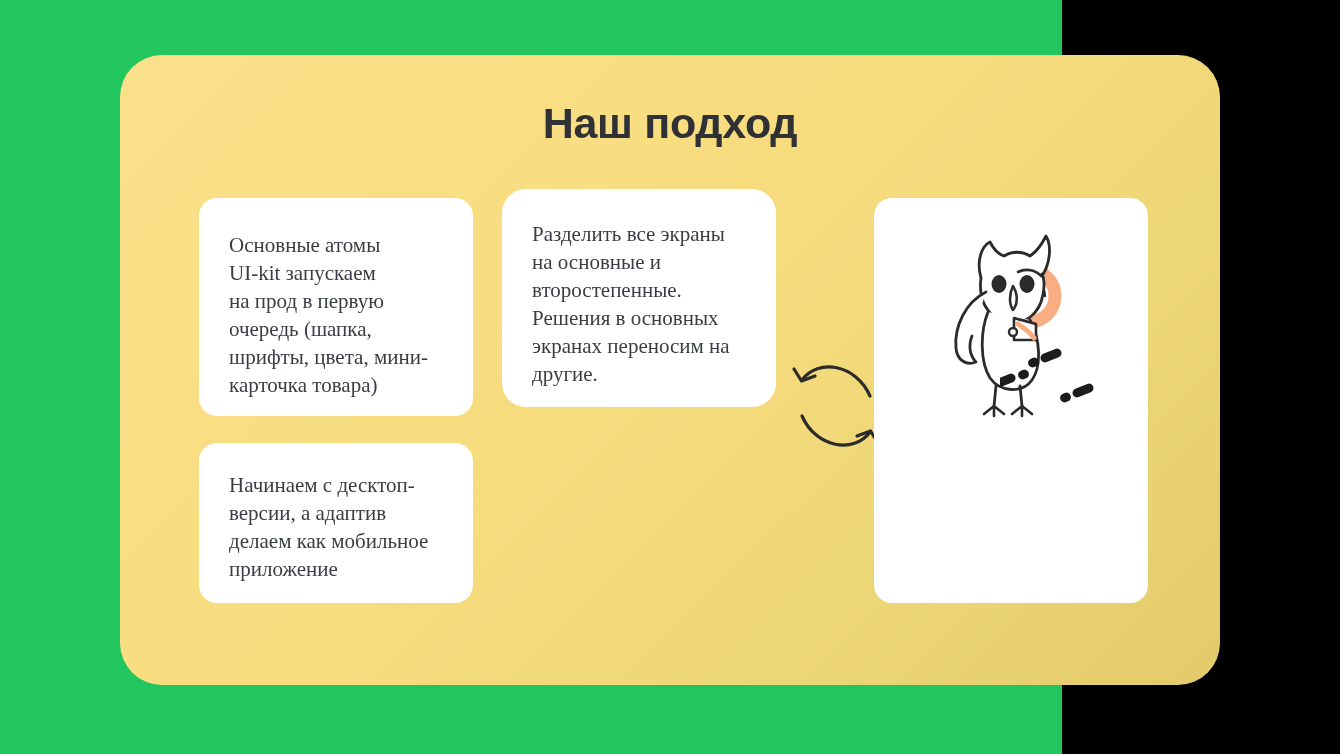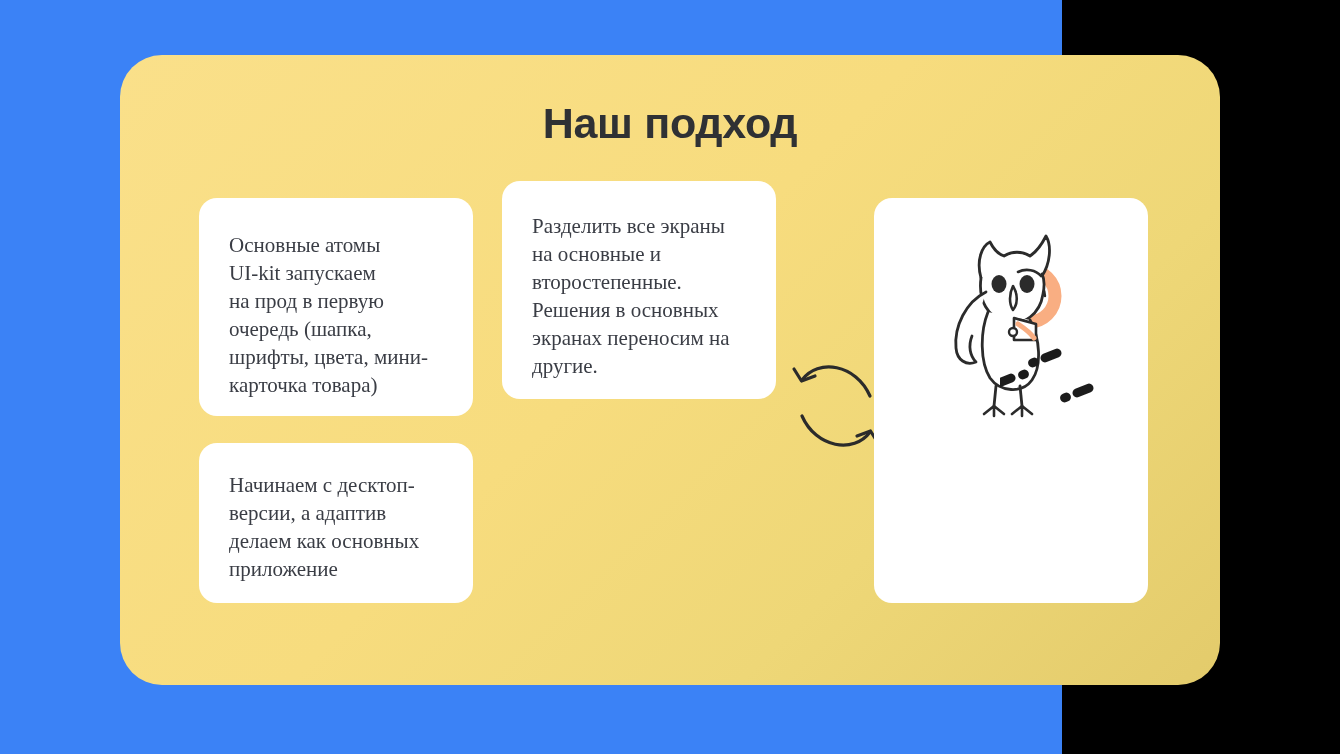--- a/index.html
+++ b/index.html
@@ -11,21 +11,21 @@
     width: 1340px;
     height: 754px;
     overflow: hidden;
     font-family: "Liberation Serif", "DejaVu Serif", serif;
   }
 
   .stage {
     position: relative;
     width: 1062px;
     height: 754px;
-    background: #3b82f6;
+    background: #22c55e;
   }
 
   
   .panel {
     position: absolute;
     left: 120px;
     top: 55px;
     width: 1100px;
     height: 630px;
     border-radius: 42px;
@@ -57,21 +57,21 @@
   .card-text {
     font-family: "Liberation Serif", "DejaVu Serif", serif;
     font-size: 21px;
     line-height: 28px;
     color: #3A3D45;
     white-space: pre-line;
   }
 
   
   .card-a { left: 79px;  top: 143px; width: 274px; height: 218px; }
-  .card-b { left: 382px; top: 126px; width: 274px; height: 218px; }
+  .card-b { left: 382px; top: 134px; width: 274px; height: 218px; border-radius: 24px; }
   .card-c { left: 79px;  top: 388px; width: 274px; height: 160px; }
   .card-d { left: 382px; top: 388px; width: 274px; height: 160px; }
   .card-e { left: 754px; top: 143px; width: 274px; height: 405px; }
 
   .card-a .card-text { position: absolute; left: 30px; top: 33px; }
   .card-b .card-text { position: absolute; left: 30px; top: 31px; }
   .card-c .card-text { position: absolute; left: 30px; top: 28px; }
   .card-d .card-text { position: absolute; left: 30px; top: 28px; }
   .card-e .card-text { position: absolute; left: 30px; top: 256px; }
 
@@ -116,21 +116,21 @@
 на основные и
 второстепенные.
 Решения в основных
 экранах переносим на
 другие.</div>
     </div>
 
     <div class="card card-c">
       <div class="card-text">Начинаем с десктоп-
 версии, а адаптив
-делаем как основных
+делаем как мобильное
 приложение</div>
     </div>
 
 
     <div class="cycle-arrows">
       <svg viewBox="0 0 96 112" width="96" height="112" fill="none" xmlns="http://www.w3.org/2000/svg">
 
         <path d="M14 30 C 30 8, 68 14, 82 46" stroke="#2B2B2B" stroke-width="3.2" stroke-linecap="round" fill="none"></path>
         <path d="M6 19 L13.5 31 L27 26" stroke="#2B2B2B" stroke-width="3.2" stroke-linecap="round" stroke-linejoin="round" fill="none"></path>
 

